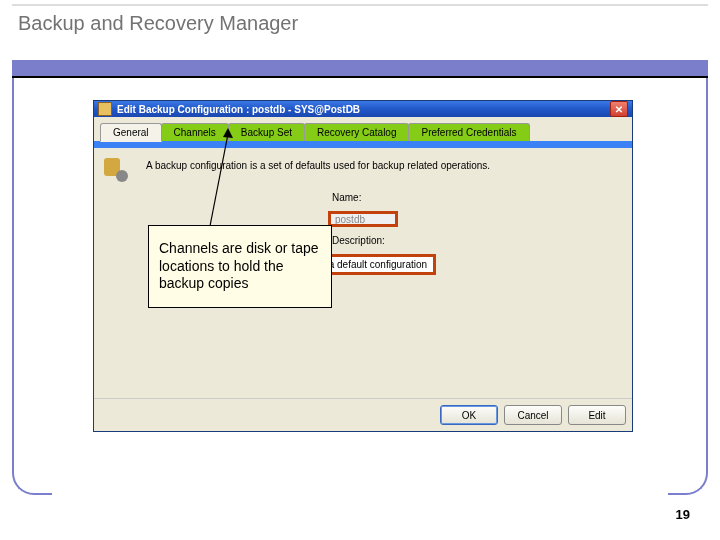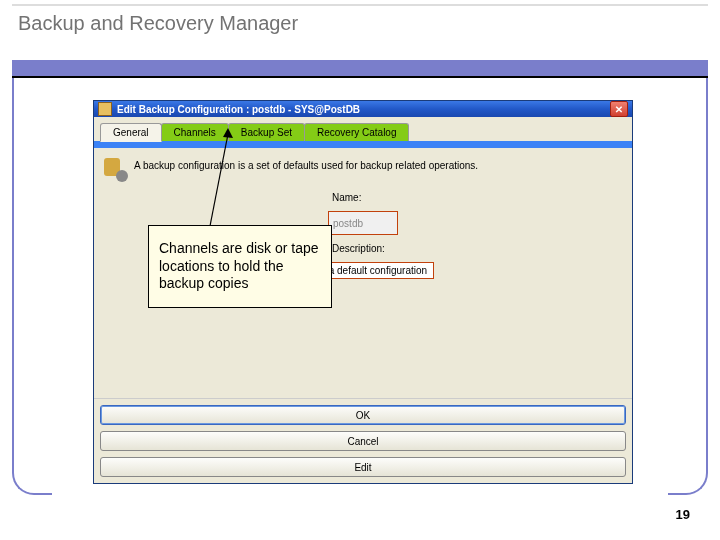--- a/index.html
+++ b/index.html
@@ -117,21 +117,21 @@
   }
   .content {
     padding: 8px 10px 30px 10px;
     background: #ece9d8;
     min-height: 250px;
     position: relative;
   }
   .info-row {
     display: flex;
     align-items: flex-start;
-    gap: 8px;
+    gap: 20px;
     margin-bottom: 12px;
   }
   .db-icon {
     width: 22px;
     height: 24px;
     position: relative;
   }
   .db-icon .cyl {
     position: absolute;
     left: 0; top: 2px;
@@ -156,37 +156,36 @@
     align-items: center;
     margin-bottom: 8px;
     gap: 8px;
     flex-direction: column;
   }
   .form-label {
     width: 62px;
     font-size: 10px;
   }
   .text-input {
-    border: 1px solid #c2410c;
+    border: 3px solid #c2410c;
     background: #fff;
     font-size: 10px;
     padding: 2px 4px;
-    height: 24px;
+    height: 16px;
   }
   .name-input { width: 70px; color: #888; background: #f0f0f0; }
   .desc-input { flex: 1; }
   
   .button-bar {
     display: flex;
     justify-content: flex-end;
     gap: 6px;
     padding: 6px;
     border-top: 1px solid #ccc;
     background: #ece9d8;
-    flex-direction: column;
   }
   .btn {
     min-width: 58px;
     height: 20px;
     font-size: 10px;
     border: 1px solid #888;
     background: linear-gradient(to bottom, #fdfdfb, #e6e4d6);
     border-radius: 3px;
     cursor: pointer;
     padding: 0 8px;
@@ -253,20 +252,23 @@
     </div>
     <div class="tab">
       <span>Channels</span>
     </div>
     <div class="tab">
       <span>Backup Set</span>
     </div>
     <div class="tab">
       <span>Recovery Catalog</span>
     </div>
+    <div class="tab">
+      <span>Preferred Credentials</span>
+    </div>
   </div>
 
   <div class="content">
     <div class="info-row">
       <div class="db-icon">
         <div class="cyl"></div>
         <div class="gear"></div>
       </div>
       <div class="info-text">A backup configuration is a set of defaults used for backup related operations.</div>
     </div>

